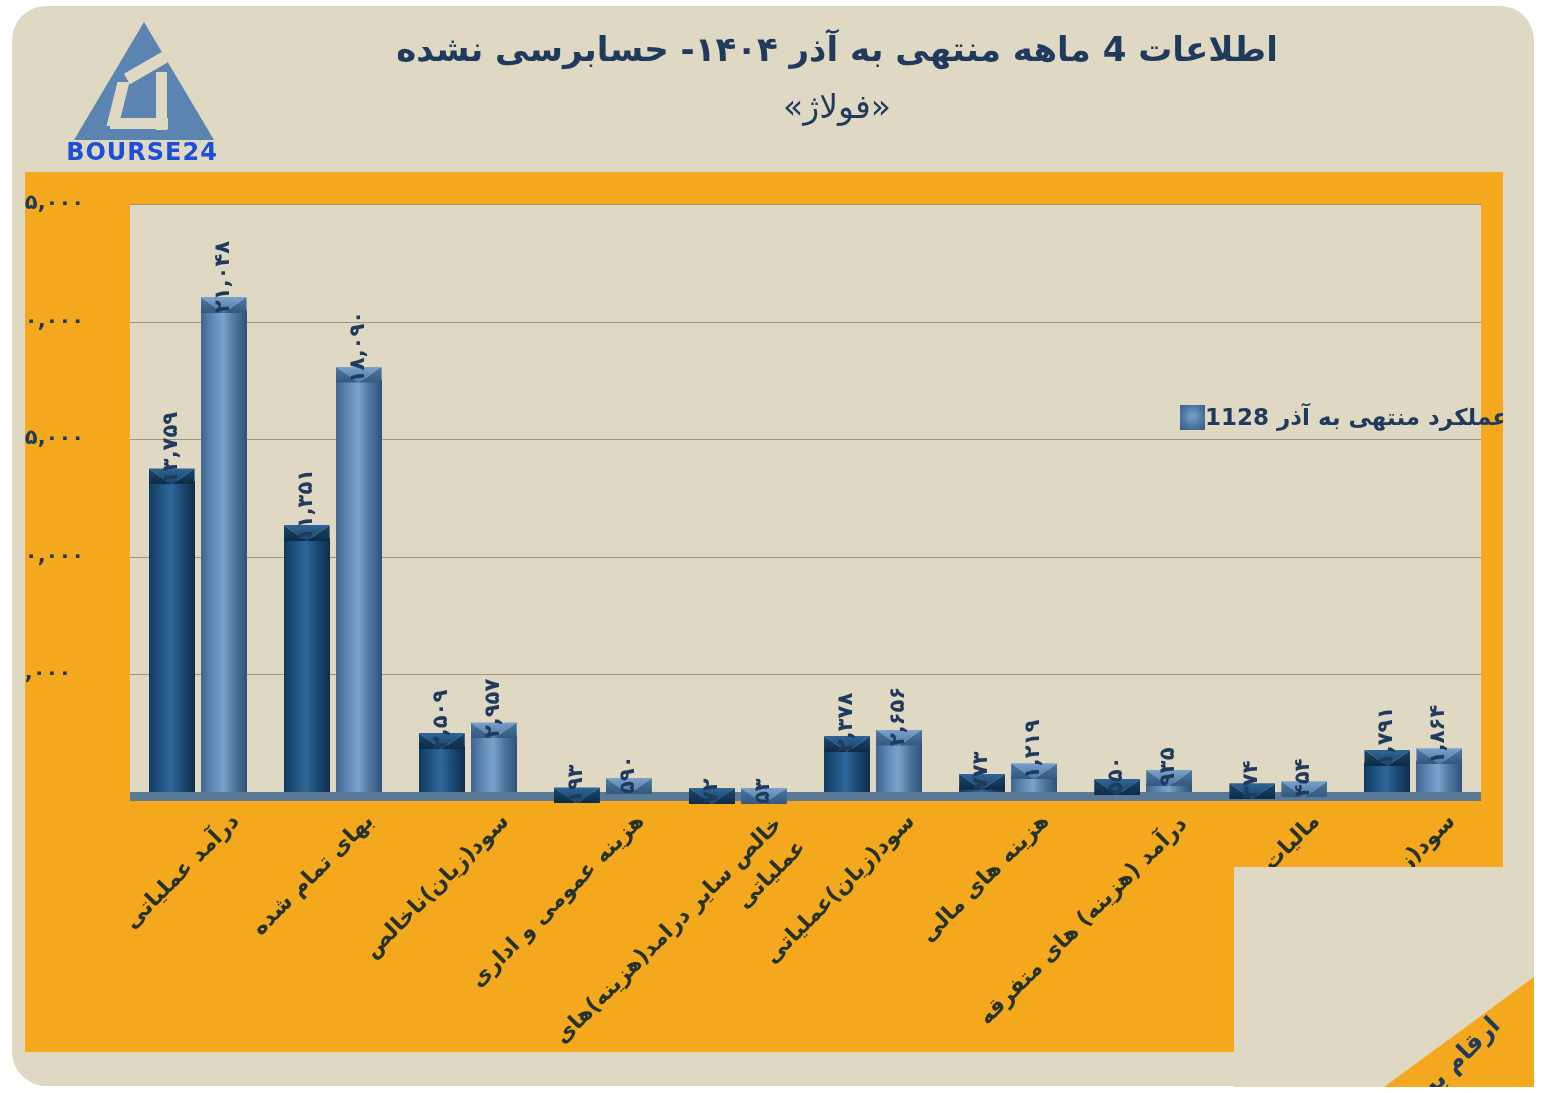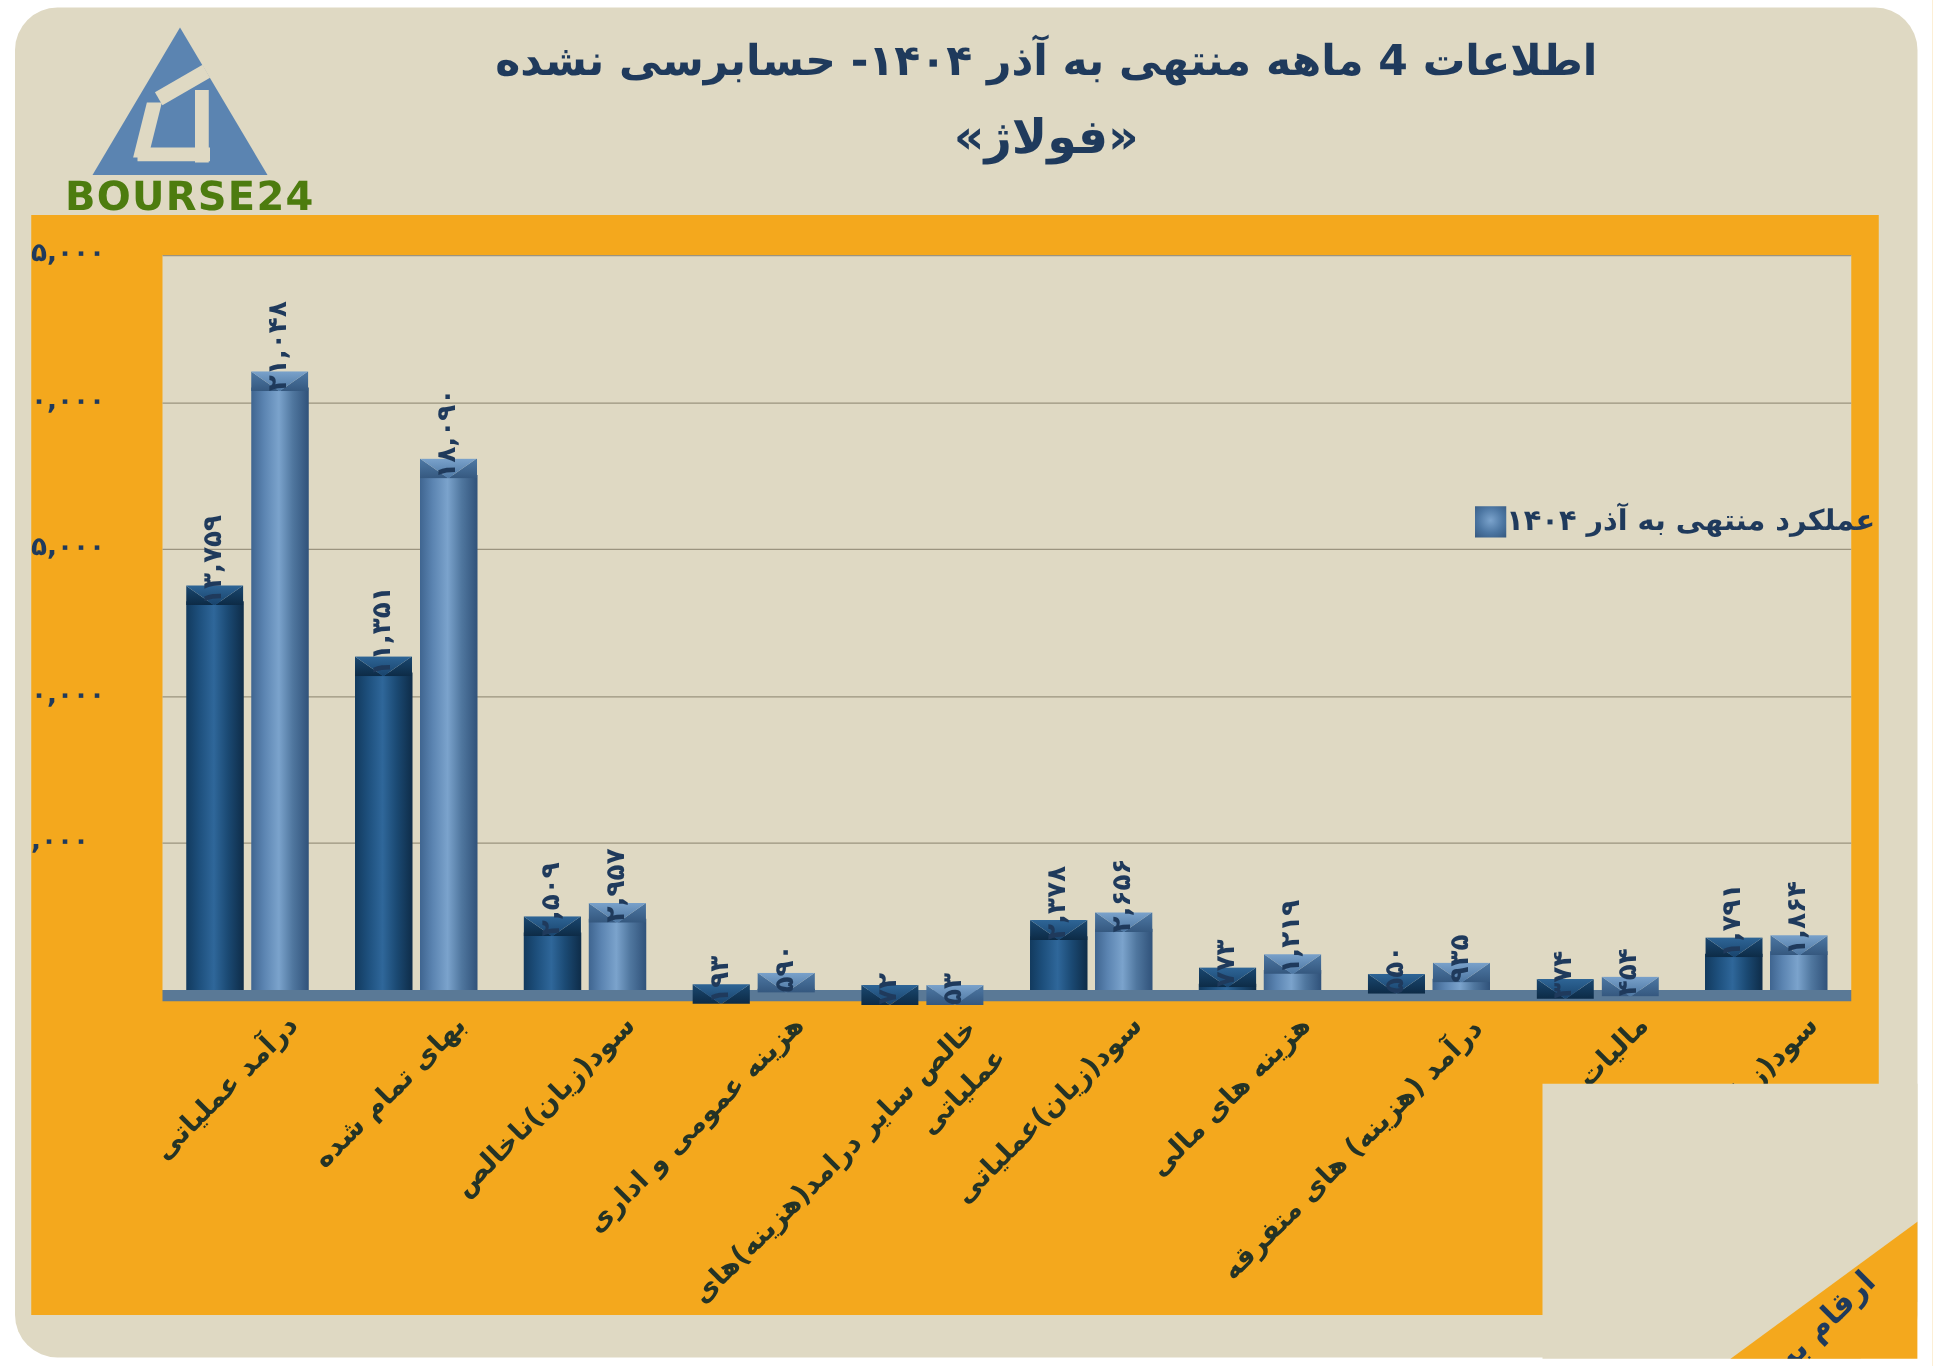--- a/index.html
+++ b/index.html
@@ -71,22 +71,22 @@
     position: absolute;
     left: 104px; top: 52px;
     width: 11px; height: 58px;
     background: #dfd9c3;
   }
   .logo-text {
     position: absolute;
     left: 0; top: 118px;
     width: 180px;
     text-align: center;
-    color: #4d7c0f;
-    font-size: 32px;
+    color: #1d4ed8;
+    font-size: 24px;
     font-weight: bold;
     letter-spacing: 1px;
     direction: ltr;
     font-family: "DejaVu Sans", sans-serif;
   }
 
   .title-block {
     position: absolute;
     left: 260px; top: 22px;
     width: 1130px;
@@ -95,22 +95,22 @@
   .main-title {
     color: #1f3a5c;
     font-size: 34px;
     font-weight: bold;
     line-height: 1.25;
     direction: rtl;
   }
   .sub-title {
     margin-top: 16px;
     color: #1f3a5c;
-    font-size: 38px;
-    font-weight: bold;
+    font-size: 33px;
+    font-weight: normal;
     direction: rtl;
     text-align: center;
   }
 
   
   .panel {
     position: absolute;
     left: 25px; top: 172px;
     width: 1478px; height: 880px;
     background: #f4a81d;
@@ -522,21 +522,21 @@
           <span>مالیات</span>
         </div>
         <div class="xlabel" style="left: 1406.45px;">
           <span>سود(زیان) خالص</span>
         </div>
       </div>
 
     <div class="legend" id="legend">
         <div class="legend-row">
           <div class="legend-swatch s2"></div>
-          <div class="legend-label">عملکرد منتهی به آذر ۱۴۰۴</div>
+          <div class="legend-label">عملکرد منتهی به آذر 1128</div>
         </div>
       </div>
   </div>
 
   <div class="corner-wrap">
     <div class="corner-beige"></div>
     <div class="corner-orange-inner"></div>
     <div class="corner-text">ارقام به میلیارد تومان</div>
   </div>
 

